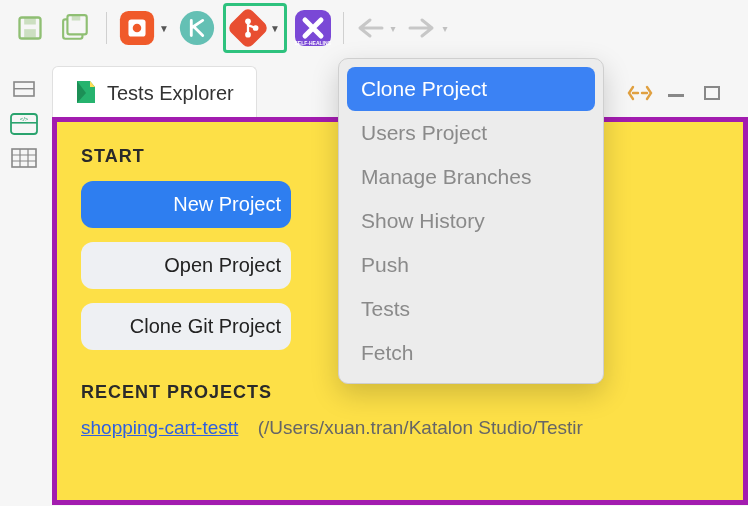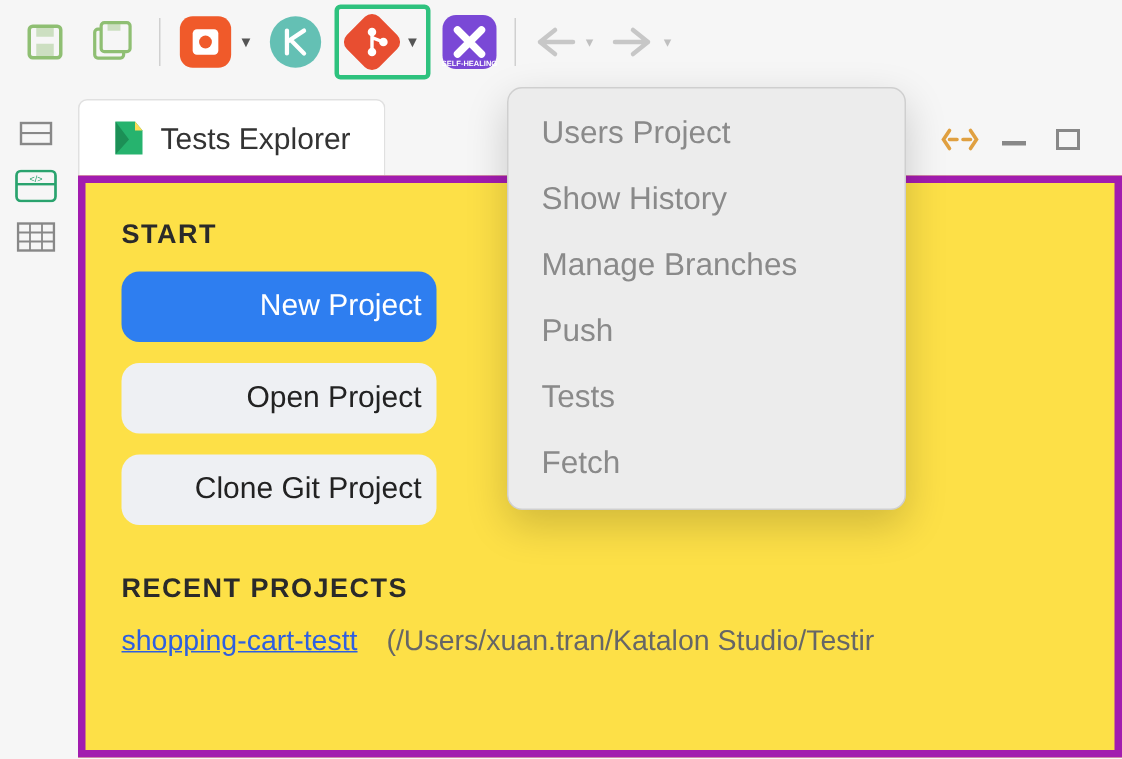--- a/index.html
+++ b/index.html
@@ -337,19 +337,20 @@
 
       <div class="recent-line">
         <a class="recent-link">shopping-cart-testt</a>
         <span class="recent-path">(/Users/xuan.tran/Katalon Studio/Testir</span>
       </div>
     </div>
   </div>
 </div>
 
 <div class="menu">
+  <div class="menu-item enabled">Clone Project</div>
   <div class="menu-item">Users Project</div>
+  <div class="menu-item">Manage Branches</div>
   <div class="menu-item">Show History</div>
-  <div class="menu-item">Manage Branches</div>
   <div class="menu-item">Push</div>
   <div class="menu-item">Tests</div>
   <div class="menu-item">Fetch</div>
 </div>
 
 </body></html>

